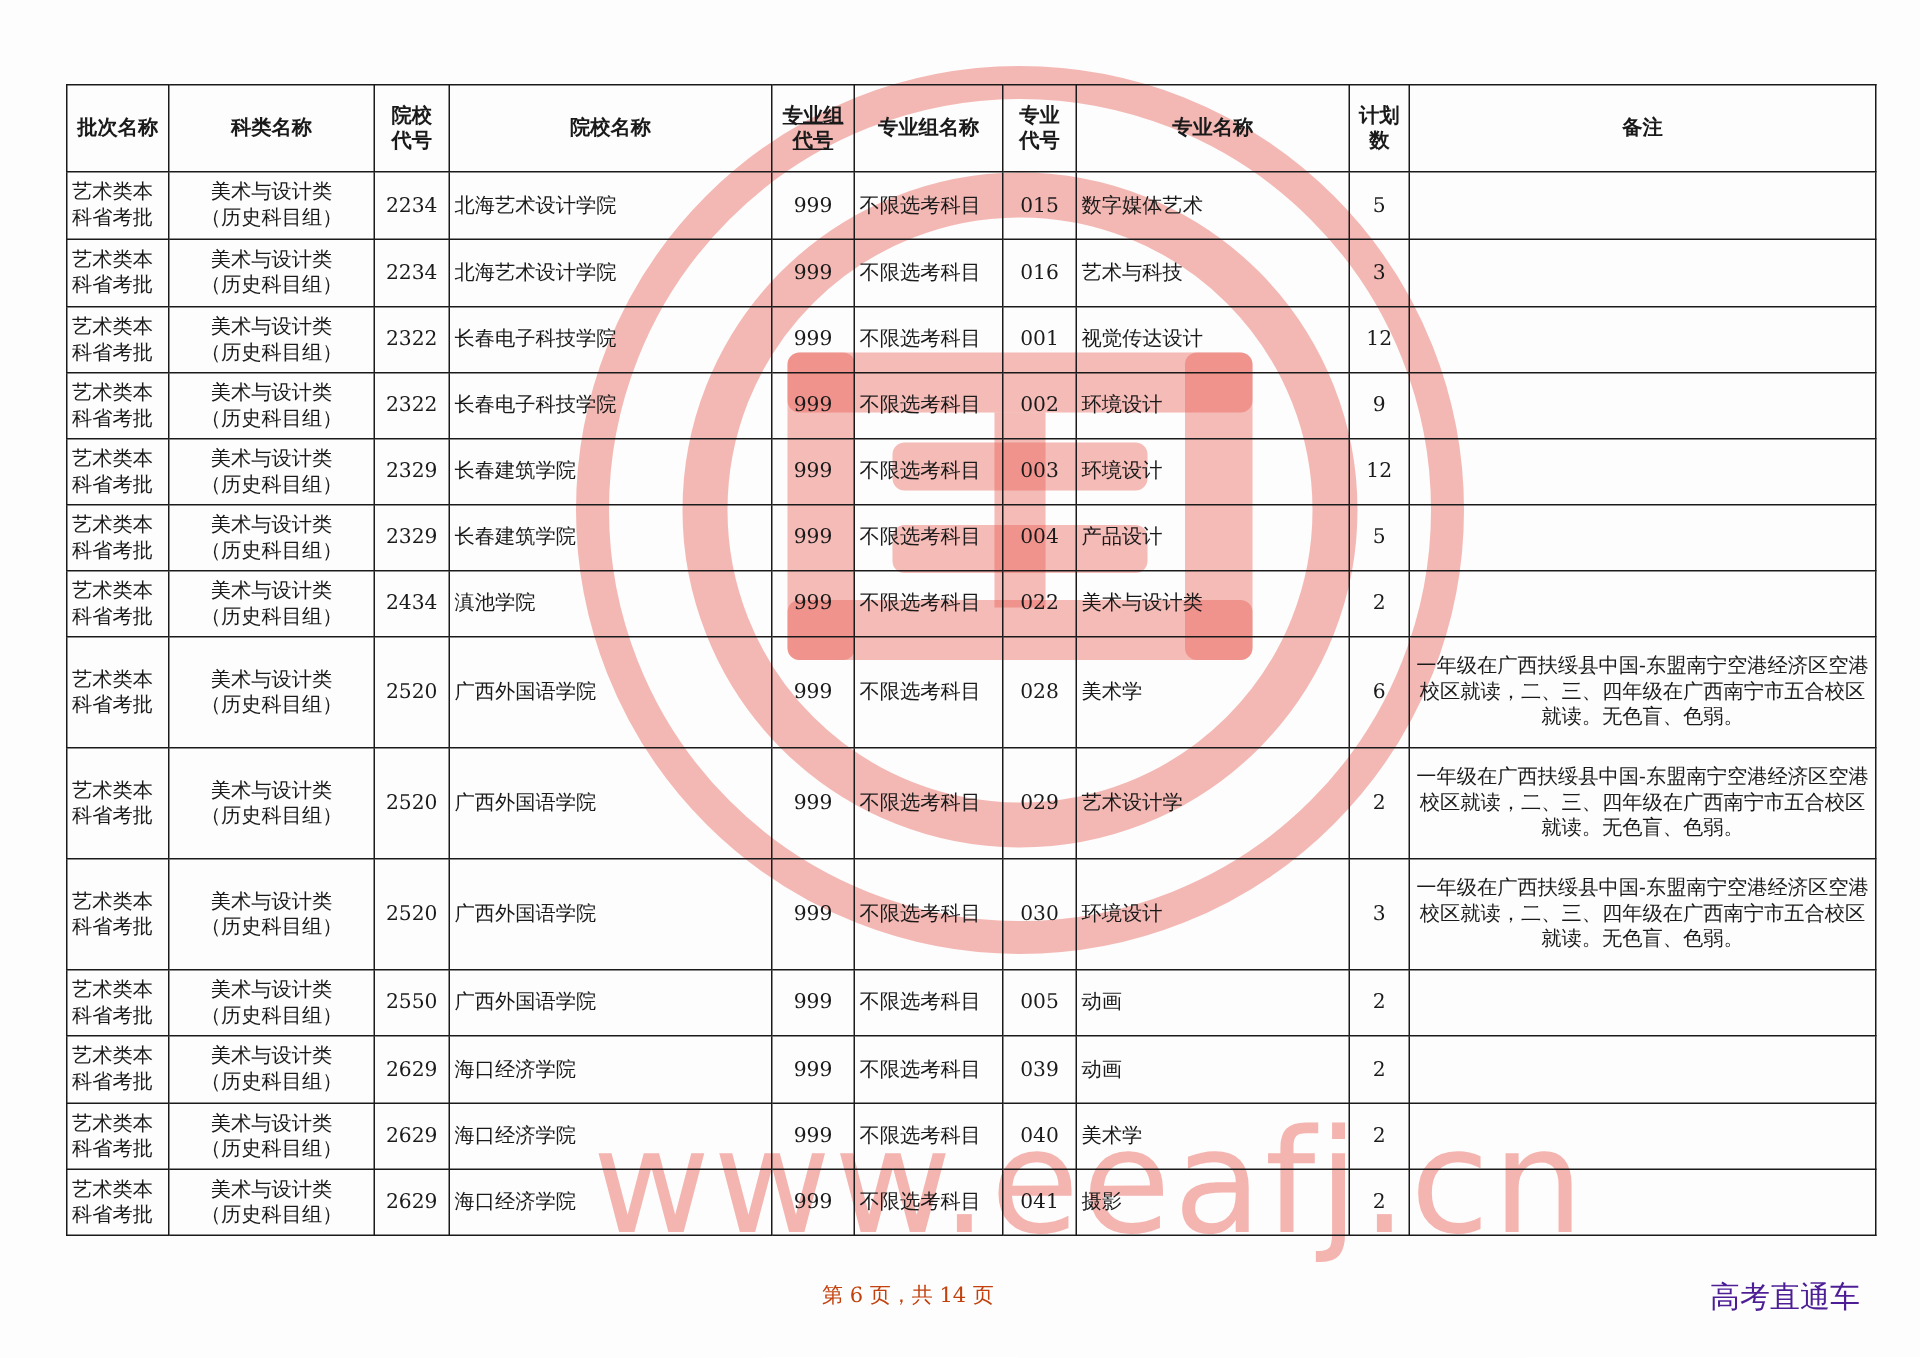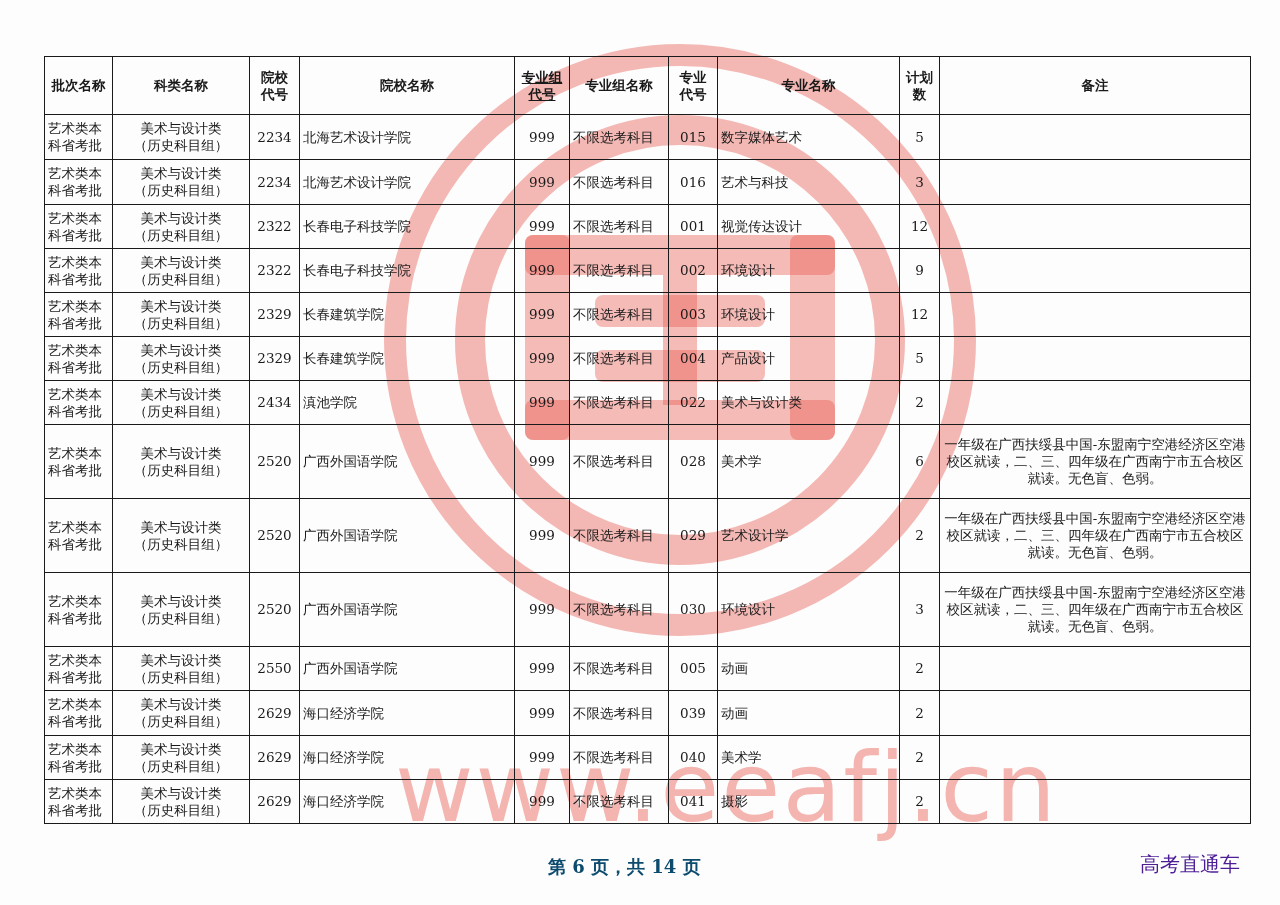--- a/index.html
+++ b/index.html
@@ -70,24 +70,23 @@
     td.note {
       text-align: center;
       font-size: 13px;
       line-height: 18px;
       padding: 0 2px 0 4px;
     }
     .footer-page {
       position: absolute;
       left: 548px;
       top: 855px;
-      font-size: 18px;
-      color: #0c4a6e;
+      font-size: 14px;
+      color: #c2410c;
       z-index: 2;
-      font-weight: bold;
     }
     .footer-brand {
       position: absolute;
       left: 1140px;
       top: 851px;
       font-family: "DejaVu Sans", "Liberation Sans", sans-serif;
       font-size: 20px;
       color: #4c1d95;
       z-index: 2;
       letter-spacing: 0px;

